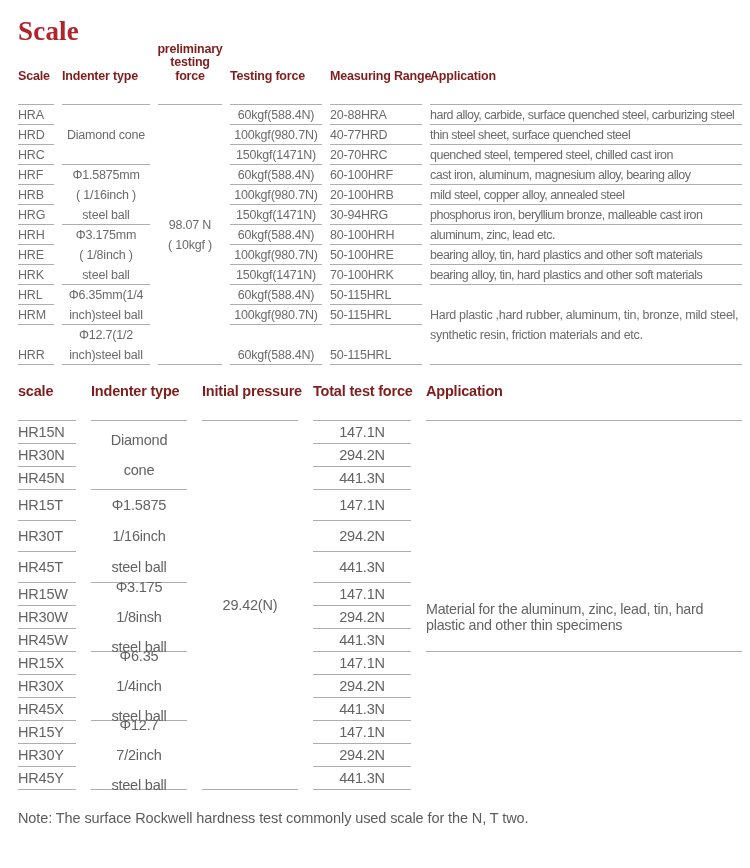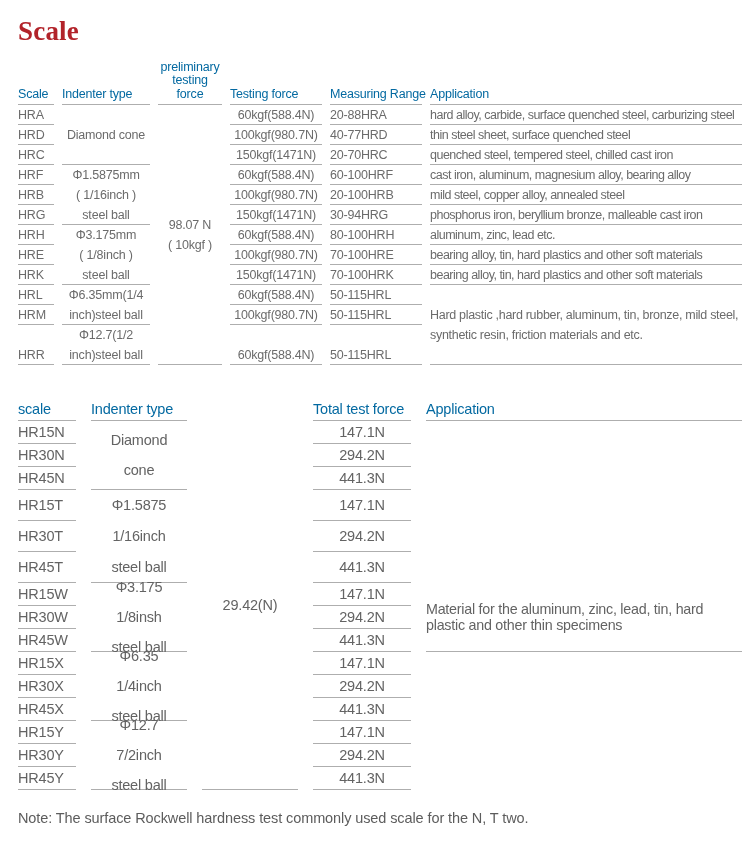--- a/index.html
+++ b/index.html
@@ -11,21 +11,21 @@
   .title{
     font-family:"Liberation Serif",serif;font-weight:bold;
     font-size:27px;color:#b2232a;letter-spacing:0.2px;margin:2px 0 0 0;
   }
   
   .cell{display:flex;align-items:center;letter-spacing:-0.2px;}
   .u{border-bottom:1px solid #aeaeae;}
   .ctr{justify-content:center;text-align:center;}
   .pre{white-space:pre-line;}
   .nw{white-space:nowrap;}
-  .hd{align-items:flex-end;padding-bottom:3px;color:#0369a1;}
+  .hd{align-items:flex-end;padding-bottom:21px;color:#7f1d1d;font-weight:bold;}
   
   .t1{
     display:grid;margin-top:22px;
     grid-template-columns:36px 88px 64px 92px 92px 1fr;
     column-gap:8px;
     grid-template-rows:36px repeat(13,20px);
     font-size:12.5px;color:#6b6b6b;
   }
   .t1 .hd{font-size:12.5px;}
   .t1 .phd{line-height:13.5px;}
@@ -107,21 +107,21 @@
     <div class="cell u ctr nw" style="grid-area:12/4">100kgf(980.7N)</div>
     <div class="cell u ctr nw" style="grid-area:14/4">60kgf(588.4N)</div>
 
     <div class="cell u nw" style="grid-area:2/5">20-88HRA</div>
     <div class="cell u nw" style="grid-area:3/5">40-77HRD</div>
     <div class="cell u nw" style="grid-area:4/5">20-70HRC</div>
     <div class="cell u nw" style="grid-area:5/5">60-100HRF</div>
     <div class="cell u nw" style="grid-area:6/5">20-100HRB</div>
     <div class="cell u nw" style="grid-area:7/5">30-94HRG</div>
     <div class="cell u nw" style="grid-area:8/5">80-100HRH</div>
-    <div class="cell u nw" style="grid-area:9/5">70-100HRE</div>
+    <div class="cell u nw" style="grid-area:9/5">50-100HRE</div>
     <div class="cell u nw" style="grid-area:10/5">70-100HRK</div>
     <div class="cell u nw" style="grid-area:11/5">50-115HRL</div>
     <div class="cell u nw" style="grid-area:12/5">50-115HRL</div>
     <div class="cell u nw" style="grid-area:14/5">50-115HRL</div>
 
     <div class="cell u nw app" style="grid-area:2/6">hard alloy, carbide, surface quenched steel, carburizing steel</div>
     <div class="cell u nw app" style="grid-area:3/6">thin steel sheet, surface quenched steel</div>
     <div class="cell u nw app" style="grid-area:4/6">quenched steel, tempered steel, chilled cast iron</div>
     <div class="cell u nw app" style="grid-area:5/6">cast iron, aluminum, magnesium alloy, bearing alloy</div>
     <div class="cell u nw app" style="grid-area:6/6">mild steel, copper alloy, annealed steel</div>
@@ -130,20 +130,21 @@
     <div class="cell u nw app" style="grid-area:9/6">bearing alloy, tin, hard plastics and other soft materials</div>
     <div class="cell u nw app" style="grid-area:10/6">bearing alloy, tin, hard plastics and other soft materials</div>
     <div class="cell u appbig" style="grid-row:11/span 4;grid-column:6">Hard plastic ,hard rubber, aluminum, tin, bronze, mild steel, synthetic resin, friction materials and etc.</div>
   </div>
 
 
   <div class="t2">
 
     <div class="cell hd u nw" style="grid-area:1/1">scale</div>
     <div class="cell hd u nw" style="grid-area:1/2">Indenter type</div>
+    <div class="cell hd u nw" style="grid-area:1/3">Initial pressure</div>
     <div class="cell hd u nw" style="grid-area:1/4">Total test force</div>
     <div class="cell hd u nw" style="grid-area:1/5">Application</div>
 
     <div class="cell u" style="grid-area:2/1">HR15N</div>
     <div class="cell u" style="grid-area:3/1">HR30N</div>
     <div class="cell u" style="grid-area:4/1">HR45N</div>
     <div class="cell u" style="grid-area:5/1">HR15T</div>
     <div class="cell u" style="grid-area:6/1">HR30T</div>
     <div class="cell u" style="grid-area:7/1">HR45T</div>
     <div class="cell u" style="grid-area:8/1">HR15W</div>

